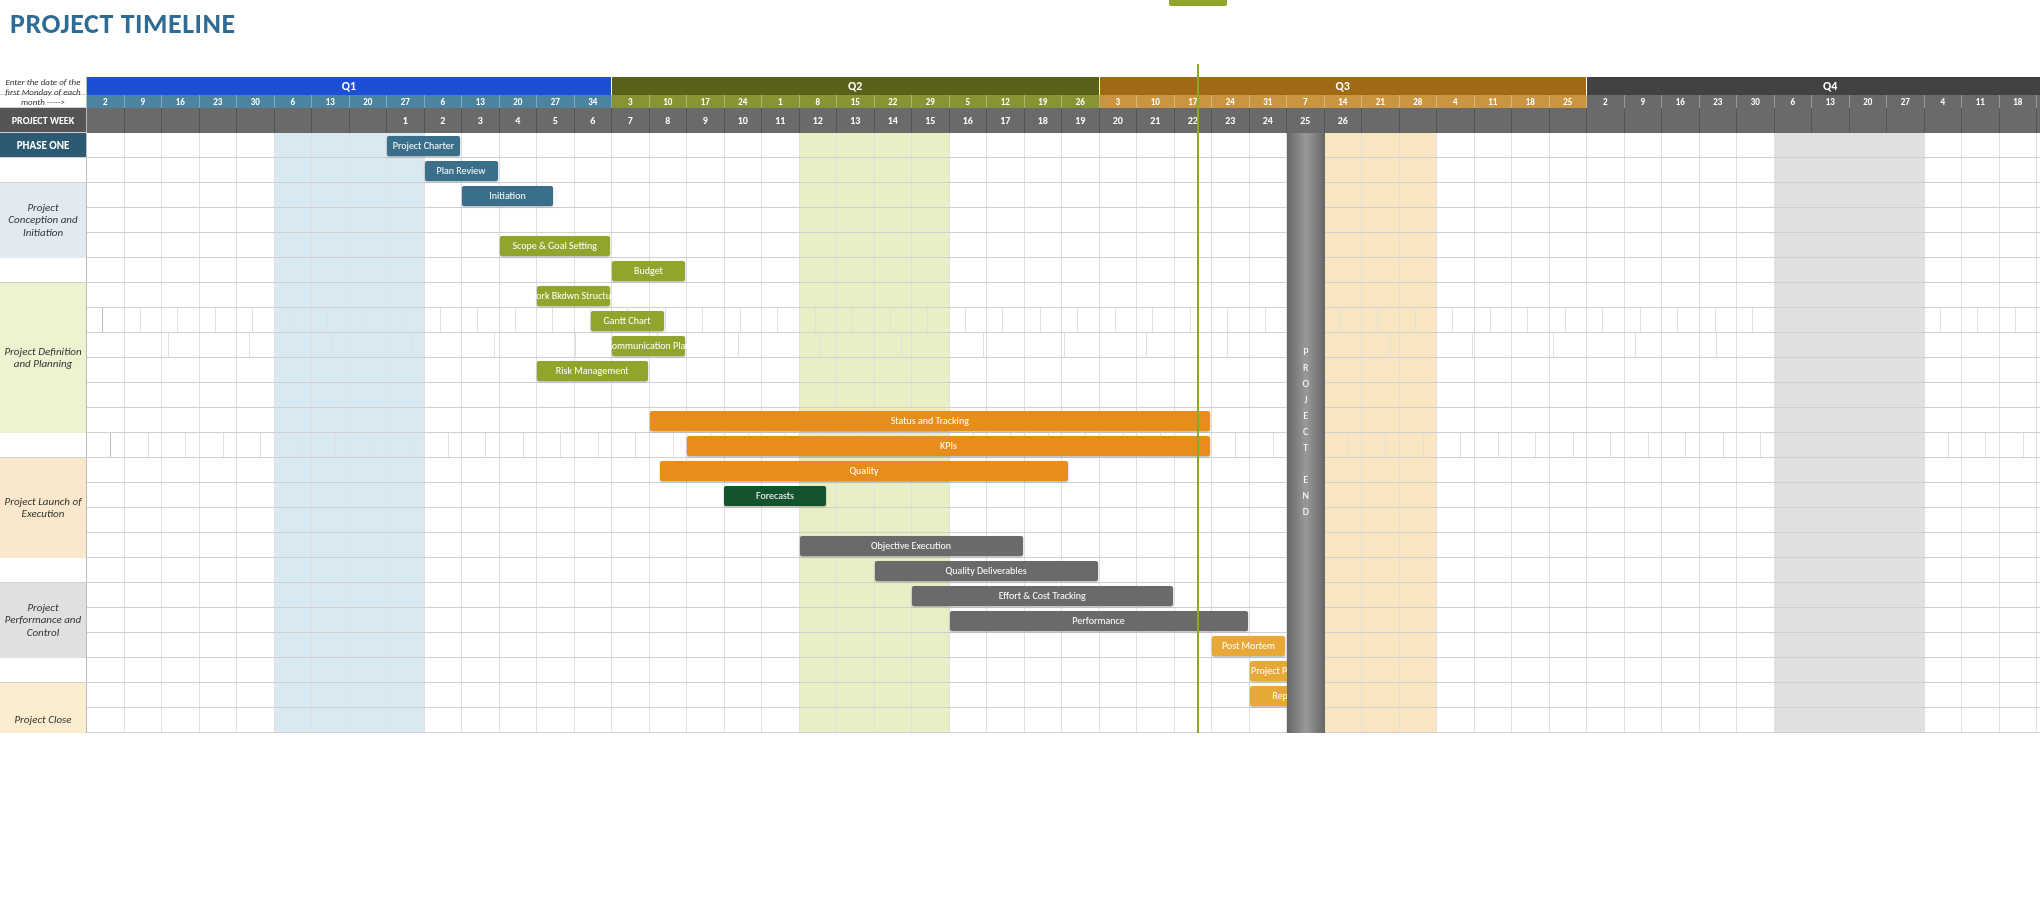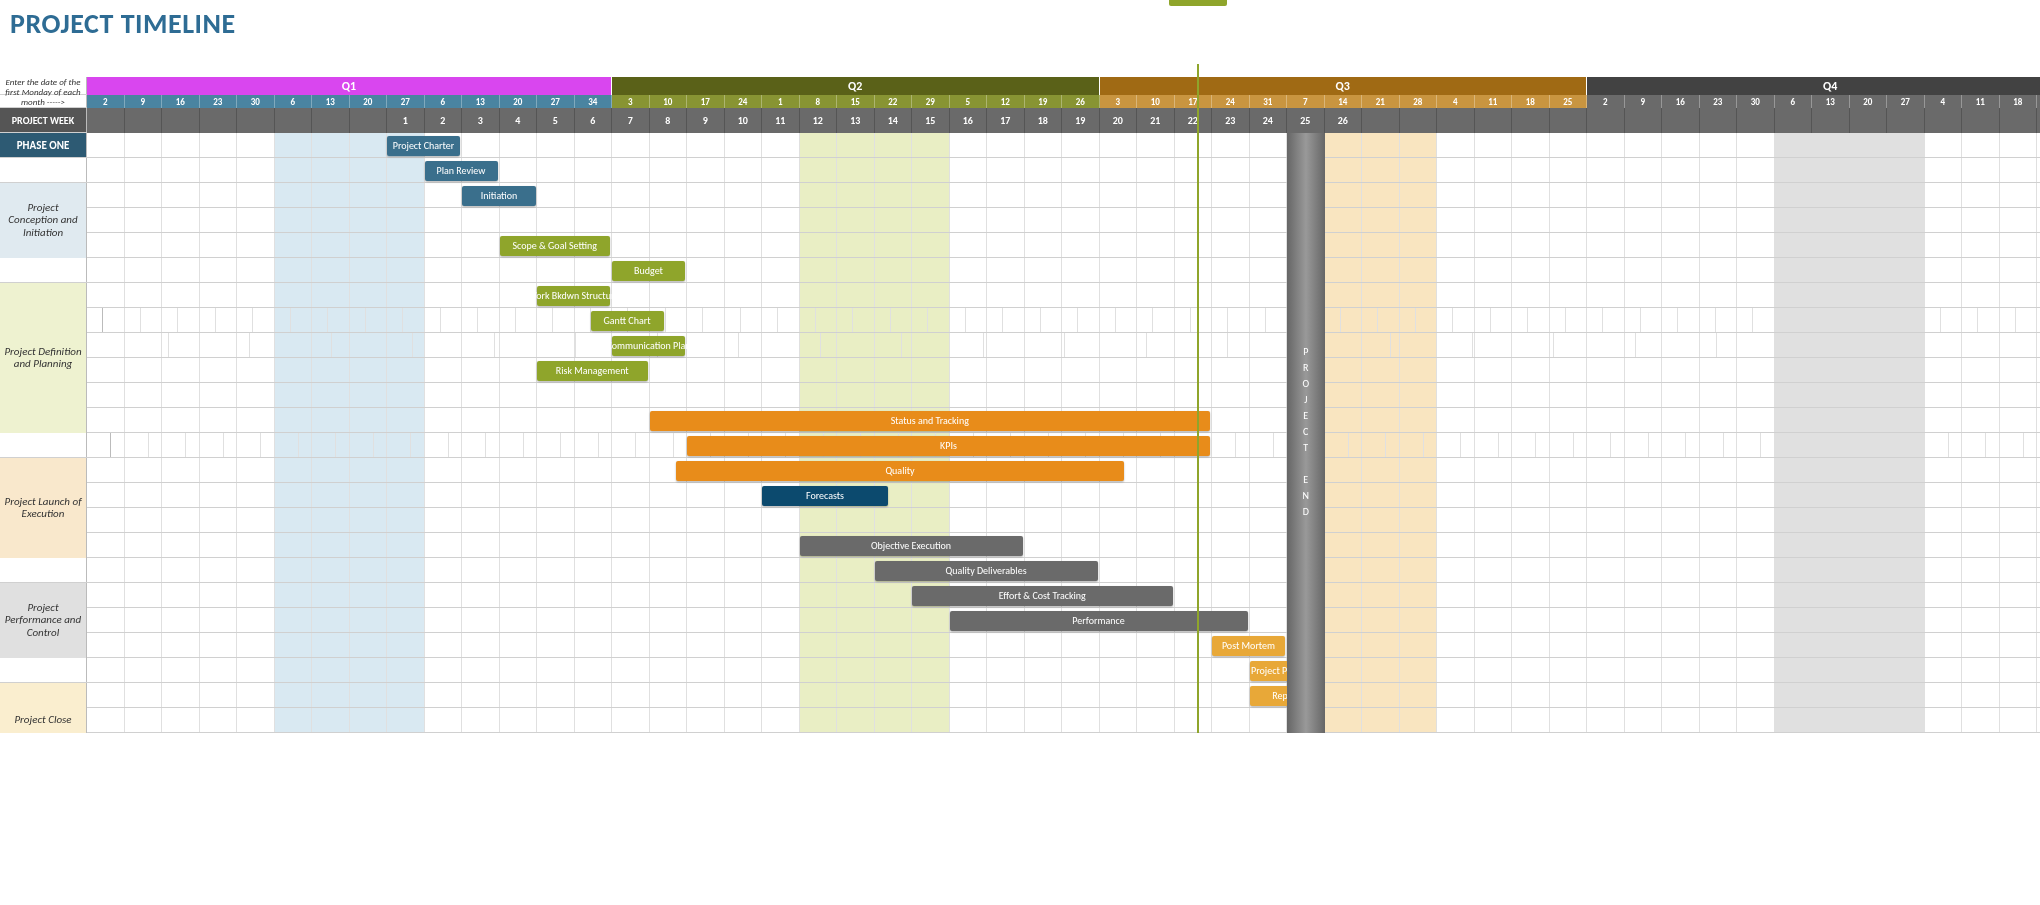--- a/index.html
+++ b/index.html
@@ -34,21 +34,21 @@
 
 <div class="wrap">
   <div class="title" style="margin-bottom: 8px;">PROJECT TIMELINE</div>
 
   <div class="grid" id="grid" style="position: relative; margin-top: 30px;">
     <div class="today-tag" id="today-tag" style="left: 1169px; top: -95px;">TODAY</div>
 
     <div id="header">
         <div class="row hdr" style="height: 18px;">
           <div class="sidecol note"></div>
-          <div class="q" style="flex: 0 0 525px; background: #d946ef; border-right: 1px solid rgb(255, 255, 255);">Q1</div>
+          <div class="q" style="flex: 0 0 525px; background: #1d4ed8; border-right: 1px solid rgb(255, 255, 255);">Q1</div>
           <div class="q" style="flex: 0 0 487.5px; background: rgb(90, 97, 24); border-right: 1px solid rgb(255, 255, 255);">Q2</div>
           <div class="q" style="flex: 0 0 487.5px; background: rgb(160, 106, 20); border-right: 1px solid rgb(255, 255, 255);">Q3</div>
           <div class="q" style="flex: 0 0 487.5px; background: rgb(66, 66, 66); border-right: 1px solid rgb(255, 255, 255);">Q4</div>
         </div>
         <div class="row hdr" style="height: 13px;">
           <div class="sidecol note">Enter the date of the first Monday of each month -----&gt;</div>
           <div class="d" style="flex: 0 0 37.5px; background: rgb(74, 132, 161); border-right: 1px solid rgba(255, 255, 255, 0.3);">2</div>
           <div class="d" style="flex: 0 0 37.5px; background: rgb(74, 132, 161); border-right: 1px solid rgba(255, 255, 255, 0.3);">9</div>
           <div class="d" style="flex: 0 0 37.5px; background: rgb(74, 132, 161); border-right: 1px solid rgba(255, 255, 255, 0.3);">16</div>
           <div class="d" style="flex: 0 0 37.5px; background: rgb(74, 132, 161); border-right: 1px solid rgba(255, 255, 255, 0.3);">23</div>
@@ -385,21 +385,21 @@
             <div class="wk"></div>
             <div class="wk"></div>
             <div class="wk"></div>
             <div class="wk"></div>
             <div class="wk"></div>
             <div class="wk"></div>
             <div class="wk"></div>
             <div class="wk"></div>
             <div class="wk"></div>
             <div class="wk"></div>
-            <div class="bar" style="left: 462px; width: 74px; background: rgb(58, 111, 140);">Initiation</div>
+            <div class="bar" style="left: 462px; width: 91px; background: rgb(58, 111, 140);">Initiation</div>
           </div>
           <div class="row">
             <div class="sidecol" style="background: transparent;"></div>
             <div class="wk"></div>
             <div class="wk"></div>
             <div class="wk"></div>
             <div class="wk"></div>
             <div class="wk"></div>
             <div class="wk"></div>
             <div class="wk"></div>
@@ -1012,78 +1012,78 @@
             <div class="wk"></div>
             <div class="wk"></div>
             <div class="wk"></div>
             <div class="wk"></div>
             <div class="wk"></div>
             <div class="wk"></div>
             <div class="wk"></div>
             <div class="wk"></div>
             <div class="wk"></div>
             <div class="wk"></div>
-            <div class="bar" style="left: 676px; width: 448px; background: rgb(232, 140, 26);">Quality</div>
-          </div>
-          <div class="row" style="position: relative;">
-            <div class="sidecol" style="background: transparent;"></div>
-            <div class="wk"></div>
-            <div class="wk"></div>
-            <div class="wk"></div>
-            <div class="wk"></div>
-            <div class="wk"></div>
-            <div class="wk"></div>
-            <div class="wk"></div>
-            <div class="wk"></div>
-            <div class="wk"></div>
-            <div class="wk"></div>
-            <div class="wk"></div>
-            <div class="wk"></div>
-            <div class="wk"></div>
-            <div class="wk"></div>
-            <div class="wk"></div>
-            <div class="wk"></div>
-            <div class="wk"></div>
-            <div class="wk"></div>
-            <div class="wk"></div>
-            <div class="wk"></div>
-            <div class="wk"></div>
-            <div class="wk"></div>
-            <div class="wk"></div>
-            <div class="wk"></div>
-            <div class="wk"></div>
-            <div class="wk"></div>
-            <div class="wk"></div>
-            <div class="wk"></div>
-            <div class="wk"></div>
-            <div class="wk"></div>
-            <div class="wk"></div>
-            <div class="wk"></div>
-            <div class="wk"></div>
-            <div class="wk"></div>
-            <div class="wk"></div>
-            <div class="wk"></div>
-            <div class="wk"></div>
-            <div class="wk"></div>
-            <div class="wk"></div>
-            <div class="wk"></div>
-            <div class="wk"></div>
-            <div class="wk"></div>
-            <div class="wk"></div>
-            <div class="wk"></div>
-            <div class="wk"></div>
-            <div class="wk"></div>
-            <div class="wk"></div>
-            <div class="wk"></div>
-            <div class="wk"></div>
-            <div class="wk"></div>
-            <div class="wk"></div>
-            <div class="wk"></div>
-            <div class="wk"></div>
-            <div class="bar" style="left: 762px; width: 126px; background: #0c4a6e;">Forecasts</div>
+            <div class="bar" style="left: 660px; width: 408px; background: rgb(232, 140, 26);">Quality</div>
+          </div>
+          <div class="row" style="position: relative;">
+            <div class="sidecol" style="background: transparent;"></div>
+            <div class="wk"></div>
+            <div class="wk"></div>
+            <div class="wk"></div>
+            <div class="wk"></div>
+            <div class="wk"></div>
+            <div class="wk"></div>
+            <div class="wk"></div>
+            <div class="wk"></div>
+            <div class="wk"></div>
+            <div class="wk"></div>
+            <div class="wk"></div>
+            <div class="wk"></div>
+            <div class="wk"></div>
+            <div class="wk"></div>
+            <div class="wk"></div>
+            <div class="wk"></div>
+            <div class="wk"></div>
+            <div class="wk"></div>
+            <div class="wk"></div>
+            <div class="wk"></div>
+            <div class="wk"></div>
+            <div class="wk"></div>
+            <div class="wk"></div>
+            <div class="wk"></div>
+            <div class="wk"></div>
+            <div class="wk"></div>
+            <div class="wk"></div>
+            <div class="wk"></div>
+            <div class="wk"></div>
+            <div class="wk"></div>
+            <div class="wk"></div>
+            <div class="wk"></div>
+            <div class="wk"></div>
+            <div class="wk"></div>
+            <div class="wk"></div>
+            <div class="wk"></div>
+            <div class="wk"></div>
+            <div class="wk"></div>
+            <div class="wk"></div>
+            <div class="wk"></div>
+            <div class="wk"></div>
+            <div class="wk"></div>
+            <div class="wk"></div>
+            <div class="wk"></div>
+            <div class="wk"></div>
+            <div class="wk"></div>
+            <div class="wk"></div>
+            <div class="wk"></div>
+            <div class="wk"></div>
+            <div class="wk"></div>
+            <div class="wk"></div>
+            <div class="wk"></div>
+            <div class="wk"></div>
+            <div class="bar" style="left: 724px; width: 102px; background: #14532d;">Forecasts</div>
           </div>
           <div class="row">
             <div class="sidecol" style="background: transparent;"></div>
             <div class="wk"></div>
             <div class="wk"></div>
             <div class="wk"></div>
             <div class="wk"></div>
             <div class="wk"></div>
             <div class="wk"></div>
             <div class="wk"></div>

